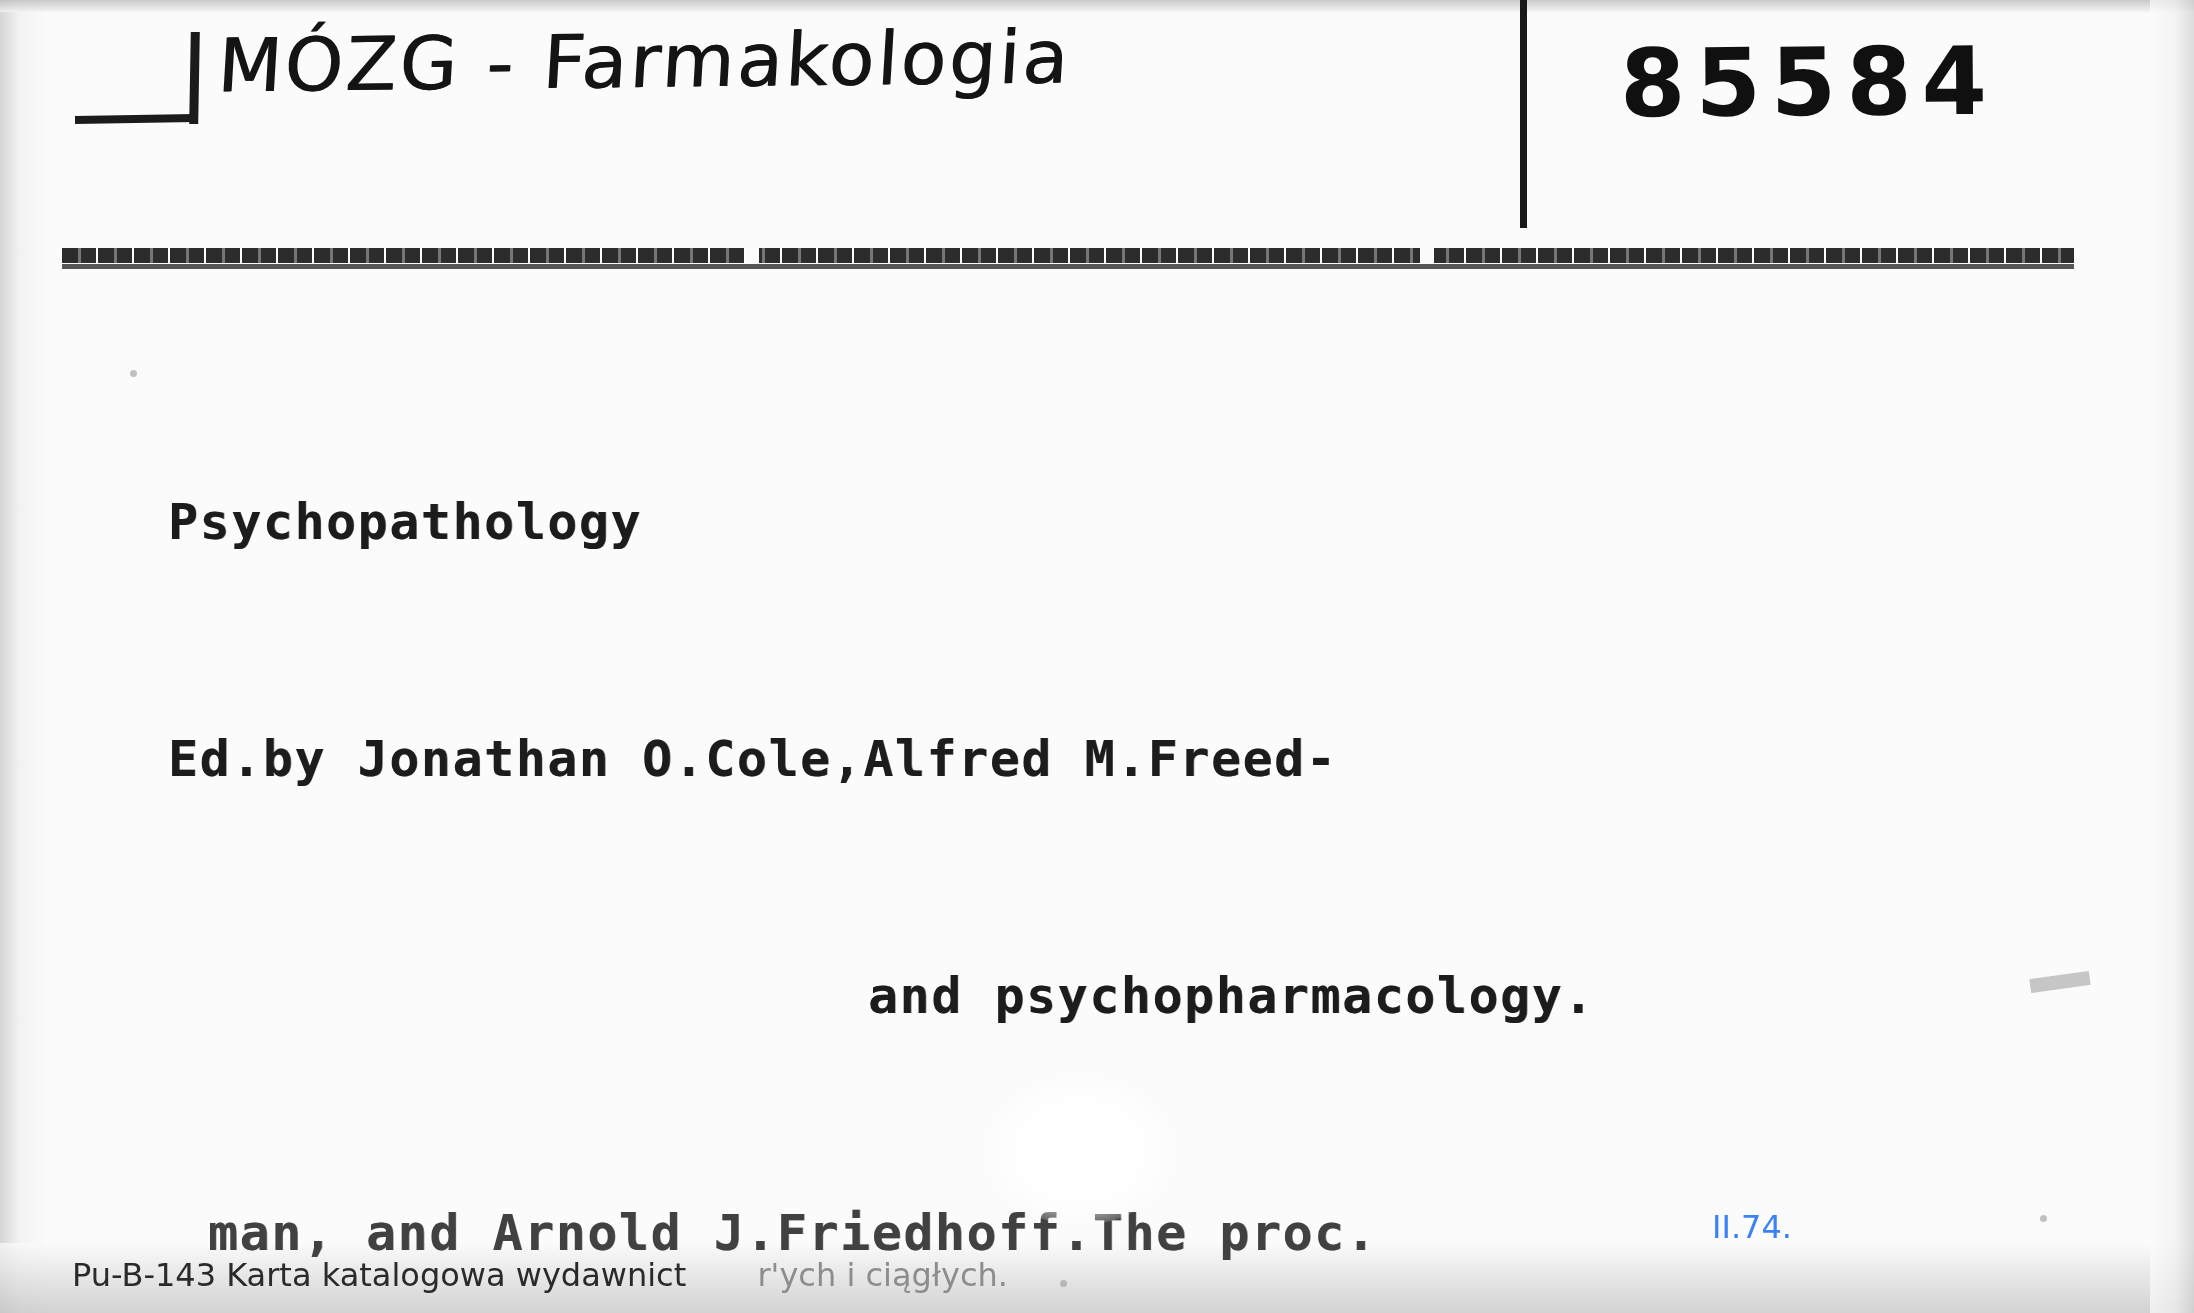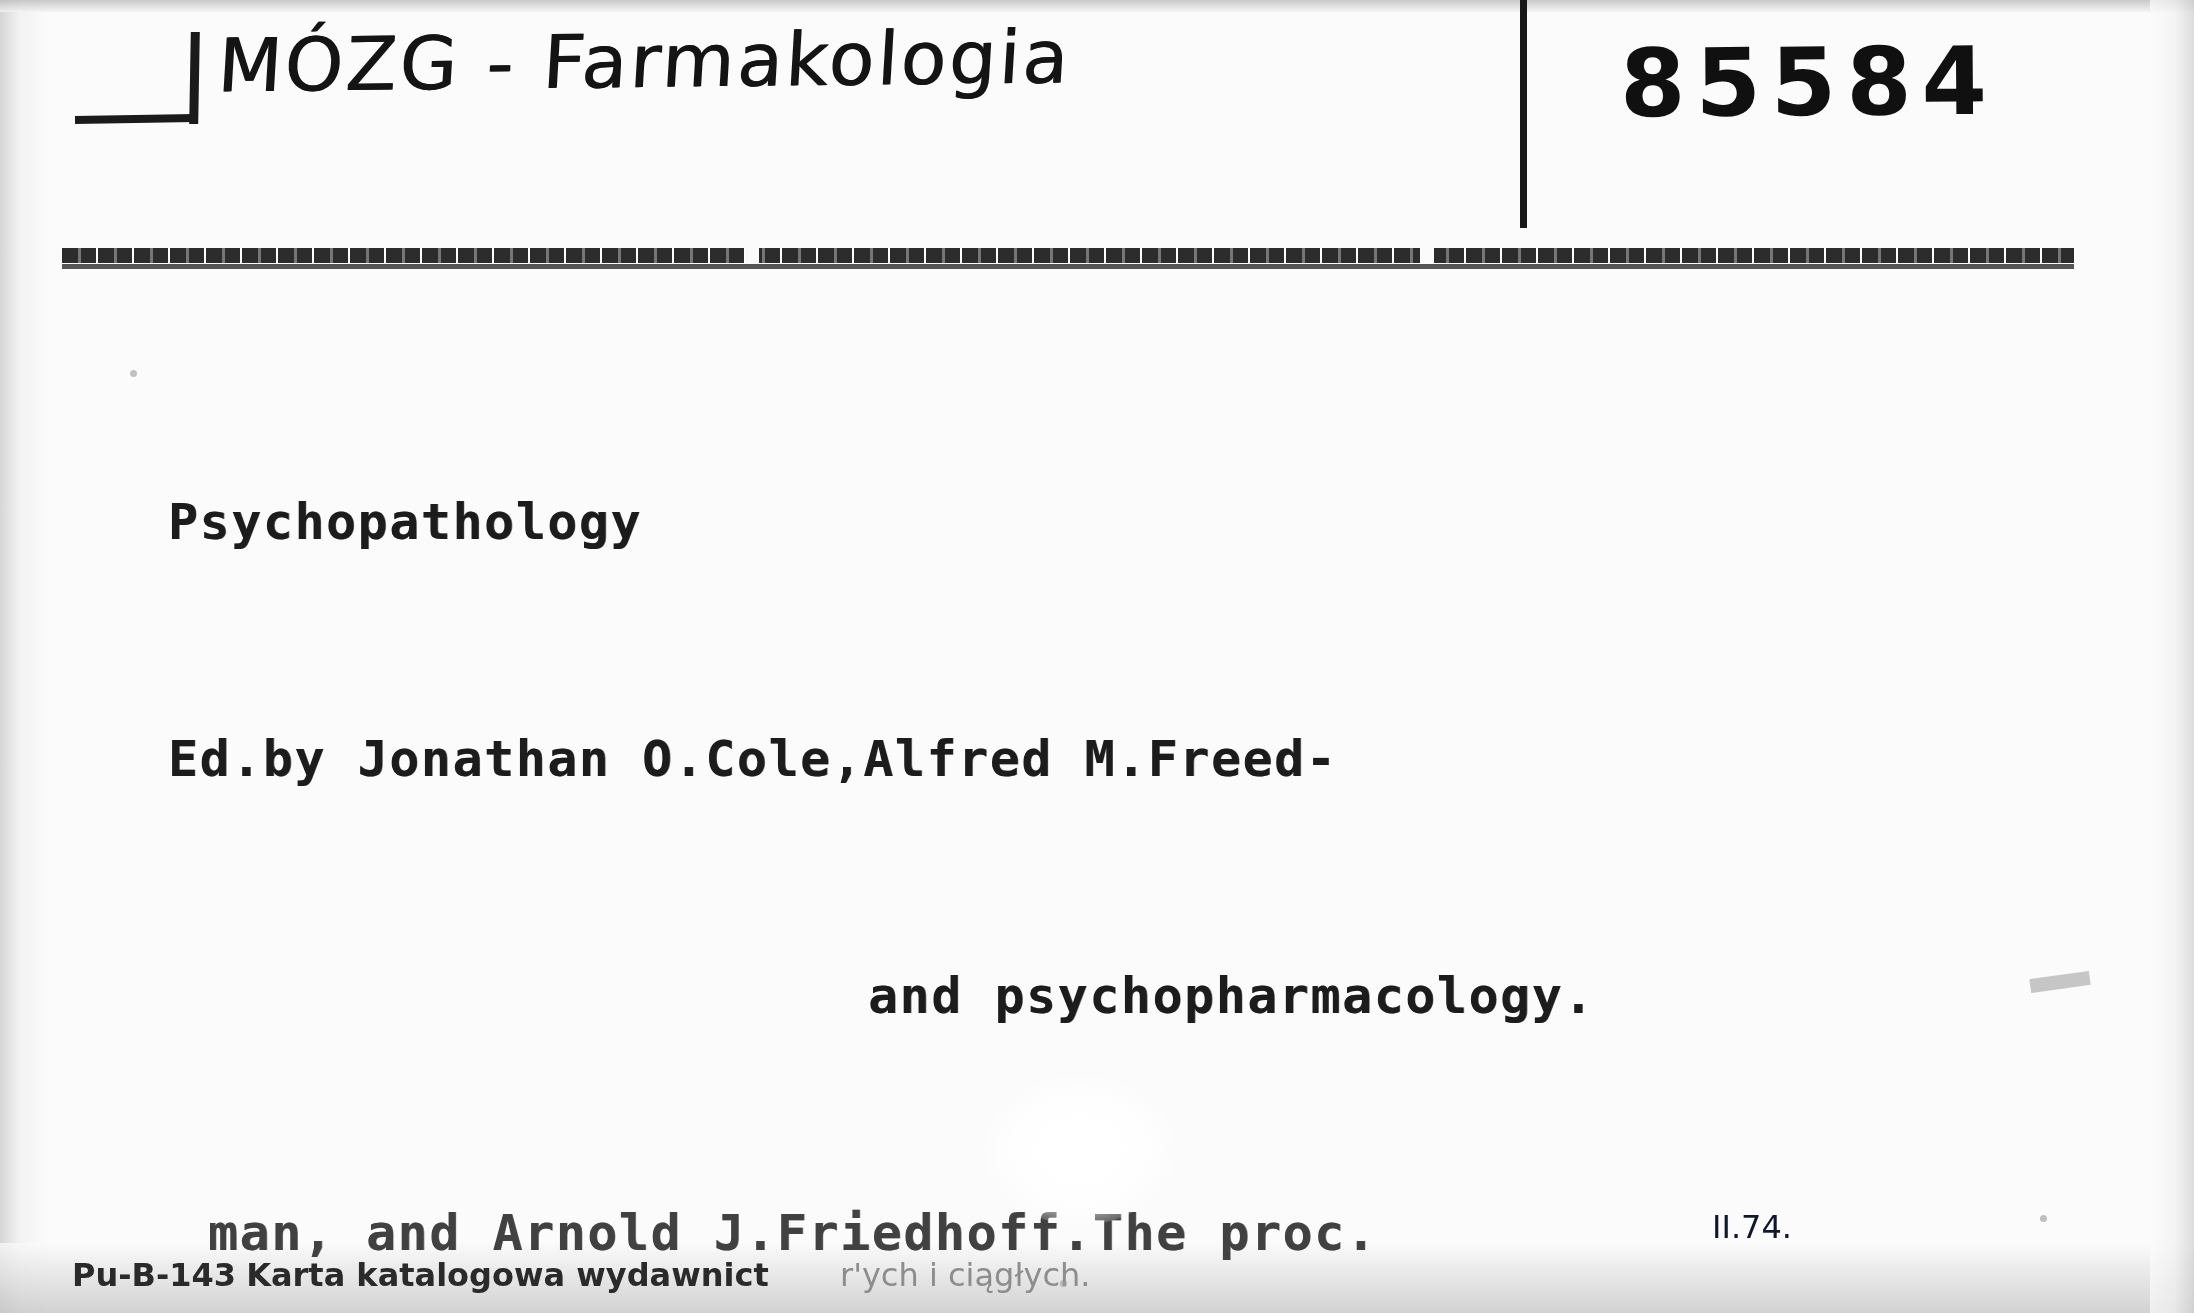--- a/index.html
+++ b/index.html
@@ -190,28 +190,28 @@
     left: 72px;
     top: 1155px;
     width: 2010px;
     font-family: "DejaVu Sans", sans-serif;
     font-size: 32px;
     line-height: 48px;
     color: #2a2a2a;
     white-space: pre;
   }
   .footer .fline { display: block; }
-  .footer .bold { font-weight: bold; margin-top: 36px; }
+  .footer .bold { font-weight: normal; margin-top: 36px; }
   .footer .faint { color: #8d8d8d; text-align: center; }
   .footer .tail {
     position: absolute;
     left: 1640px;
     top: 48px;
     font-weight: normal;
-    color: #0f172a;
+    color: #3b82f6;
   }
 
   
   .glare {
     position: absolute;
     left: 985px;
     top: 1075px;
     width: 190px;
     height: 150px;
     border-radius: 50%;

